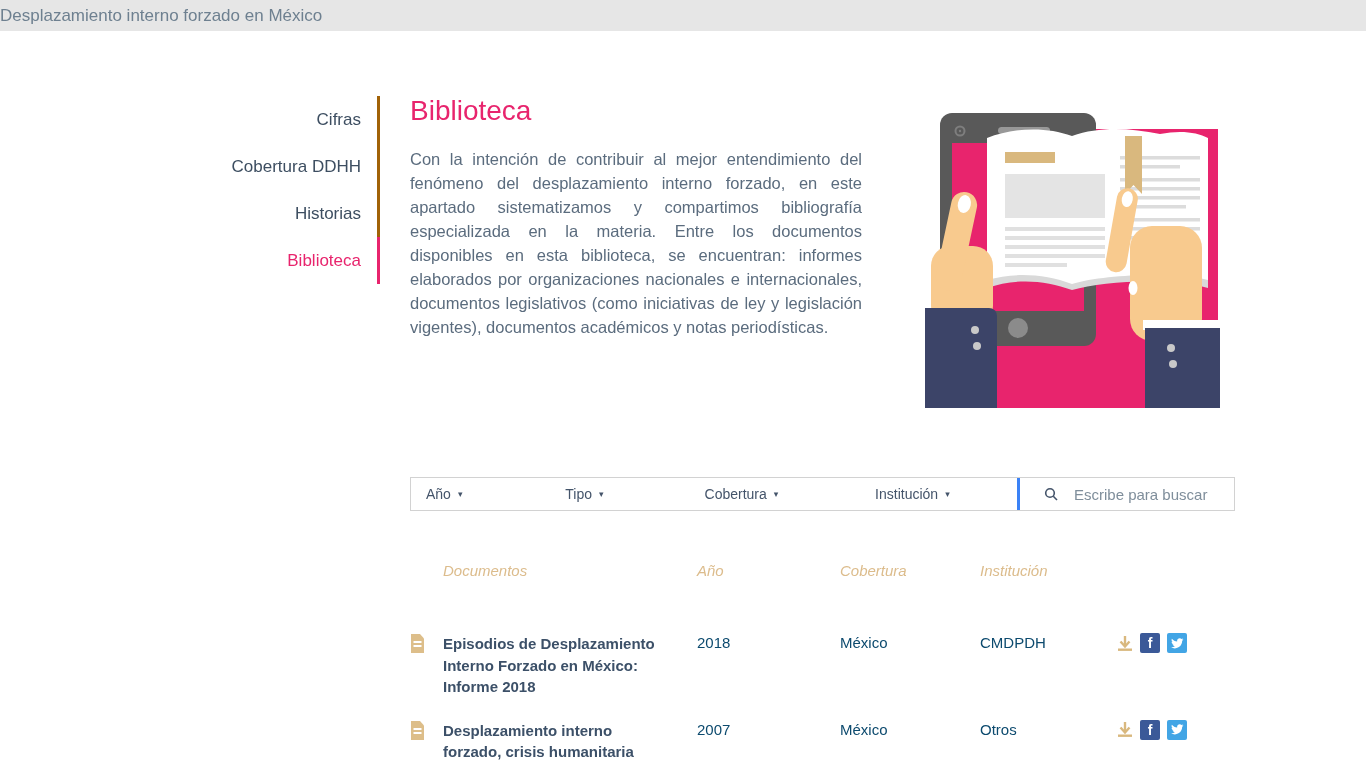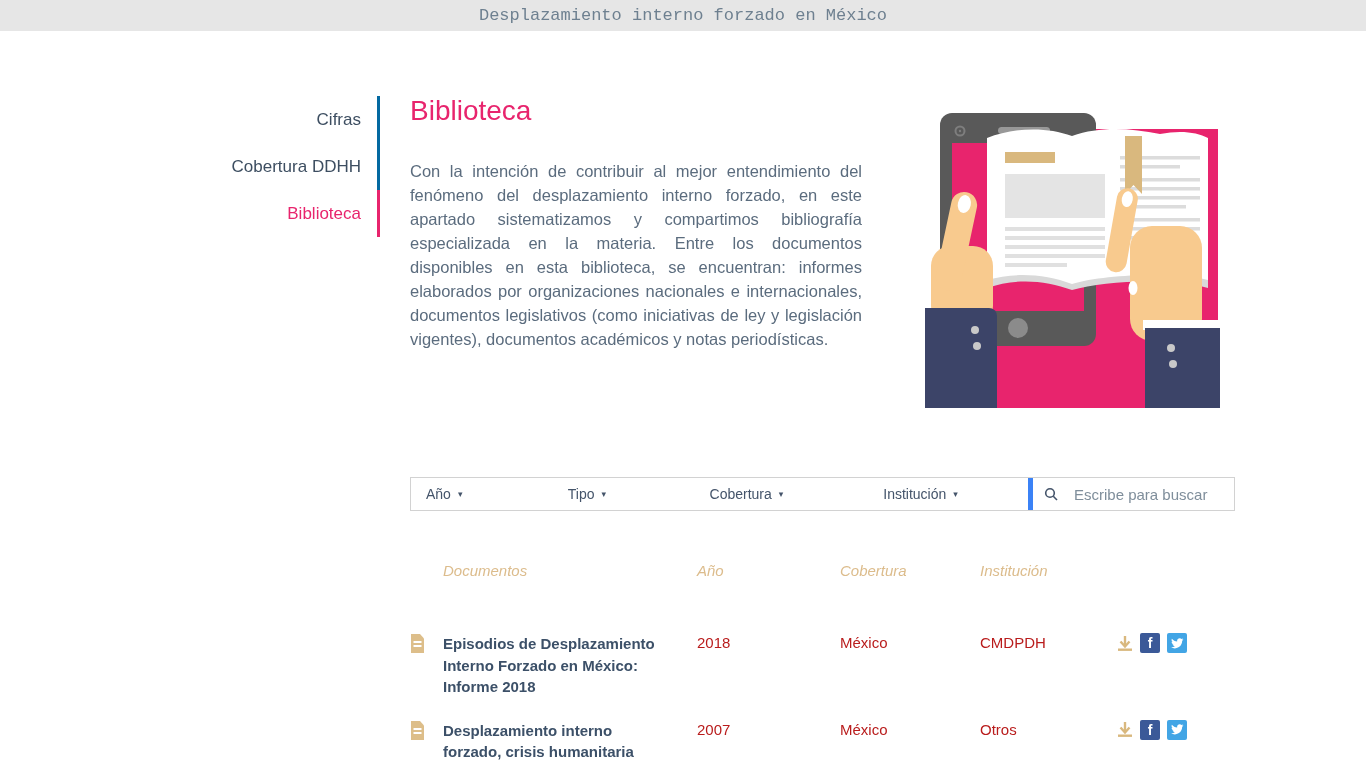--- a/index.html
+++ b/index.html
@@ -1,64 +1,64 @@
 <!DOCTYPE html>
 <html lang="es"><head>
 <meta charset="utf-8">
 <style>
   * { margin:0; padding:0; box-sizing:border-box; }
   html,body { width:1366px; height:768px; overflow:hidden; background:#fff;
               font-family:"Liberation Sans", sans-serif; }
 
   
   .topbar { height:31px; background:#e6e6e6; display:flex; align-items:center;
-            justify-content:center; color:#6e8090; font-size:17px;font-family:Liberation Mono, monospace; }
+            justify-content:flex-start; color:#6e8090; font-size:17px; }
 
   
   .wrap { display:flex; padding-top:65px; }
 
   
   .sidebar { width:380px; flex:none; }
   .nav a { display:block; height:47px; line-height:47px; text-align:right;
-           padding-right:16px; border-right:3px solid #0369a1; color:#3d4e61;
+           padding-right:16px; border-right:3px solid #a16207; color:#3d4e61;
            font-size:17px; text-decoration:none; cursor:pointer; }
   .nav a.active { color:#e8246d; border-right-color:#e8246d; }
 
   
   .main { margin-left:30px; width:825px; position:relative; }
   .intro { position:relative; min-height:381px; }
   .page-title { font-size:28px; font-weight:400; color:#e8246d; line-height:1.1; }
   .intro-text { width:452px; }
-  .intro-text p { margin-top:32px; text-align:justify; font-size:16.5px;
+  .intro-text p { margin-top:20px; text-align:justify; font-size:16.5px;
                   line-height:24px; color:#5b6c7e; }
   .illu { position:absolute; top:0; right:15px; width:295px; height:312px; }
 
   
   .filterbar { height:34px; border:1px solid #d2d2d2; display:flex; align-items:stretch; }
   .fcell { display:flex; align-items:center; gap:7px; padding-left:15px;
            font-size:14px; color:#44546a; cursor:pointer; }
   .fcell:nth-child(1){ width:142px; } .fcell:nth-child(2){ width:142px; }
   .fcell:nth-child(3){ width:174px; } .fcell:nth-child(4){ width:160px; }
   .caret { font-size:9px; color:#44546a; }
-  .fsearch { flex:1; border-left:5px solid #3b82f6; display:flex; align-items:center;
-             gap:16px; padding-left:11px; }
+  .fsearch { flex:1; border-left:3px solid #3b82f6; display:flex; align-items:center;
+             gap:16px; padding-left:24px; }
   .fsearch input { border:none; outline:none; font-size:15px; color:#44546a;
                    width:160px; font-family:"Liberation Sans", sans-serif; background:transparent; }
   .fsearch input::placeholder { color:#7f8e9b; opacity:1; }
 
   
   .doc-table { margin-top:51px; }
   .thead, .trow { display:grid;
      grid-template-columns:33px 254px 143px 140px 137px 1fr; align-items:start; }
   .thead { margin-bottom:54px; }
   .th { color:#dcbc8c; font-size:15px; font-weight:400;font-style:italic; }
   .trow { margin-bottom:22px; }
   .doc-title { font-size:15px; font-weight:bold; color:#3c5068; line-height:21.5px;
                max-width:216px; cursor:pointer; }
-  .muted { font-size:15px; color:#b91c1c; padding-top:1px; }
+  .muted { font-size:15px; color:#0c4a6e; padding-top:1px; }
   .file-ic { padding-top:1px; }
   .actions { display:flex; gap:7px; align-items:center; padding-top:0; }
   .sq { width:20px; height:20px; border-radius:2px; display:flex; align-items:center;
         justify-content:center; cursor:pointer; }
   .fb { background:#3b5998; color:#fff; font-weight:bold; font-size:14px; }
   .tw { background:#42a5e5; }
   .dl { cursor:pointer; display:flex; align-items:center; }
 </style>
 </head>
 <body>
@@ -66,20 +66,21 @@
 <header class="topbar">
   <span>Desplazamiento interno forzado en México</span>
 </header>
 
 <div class="wrap">
 
   <aside class="sidebar">
     <nav class="nav">
       <a>Cifras</a>
       <a>Cobertura DDHH</a>
+      <a>Historias</a>
       <a class="active">Biblioteca</a>
     </nav>
   </aside>
 
   <main class="main">
 
     <section class="intro">
       <h1 class="page-title">Biblioteca</h1>
       <div class="intro-text">
         <p>Con la intención de contribuir al mejor entendimiento del fenómeno del desplazamiento interno forzado, en este apartado sistematizamos y compartimos bibliografía especializada en la materia. Entre los documentos disponibles en esta biblioteca, se encuentran: informes elaborados por organizaciones nacionales e internacionales, documentos legislativos (como iniciativas de ley y legislación vigentes), documentos académicos y notas periodísticas.</p>

